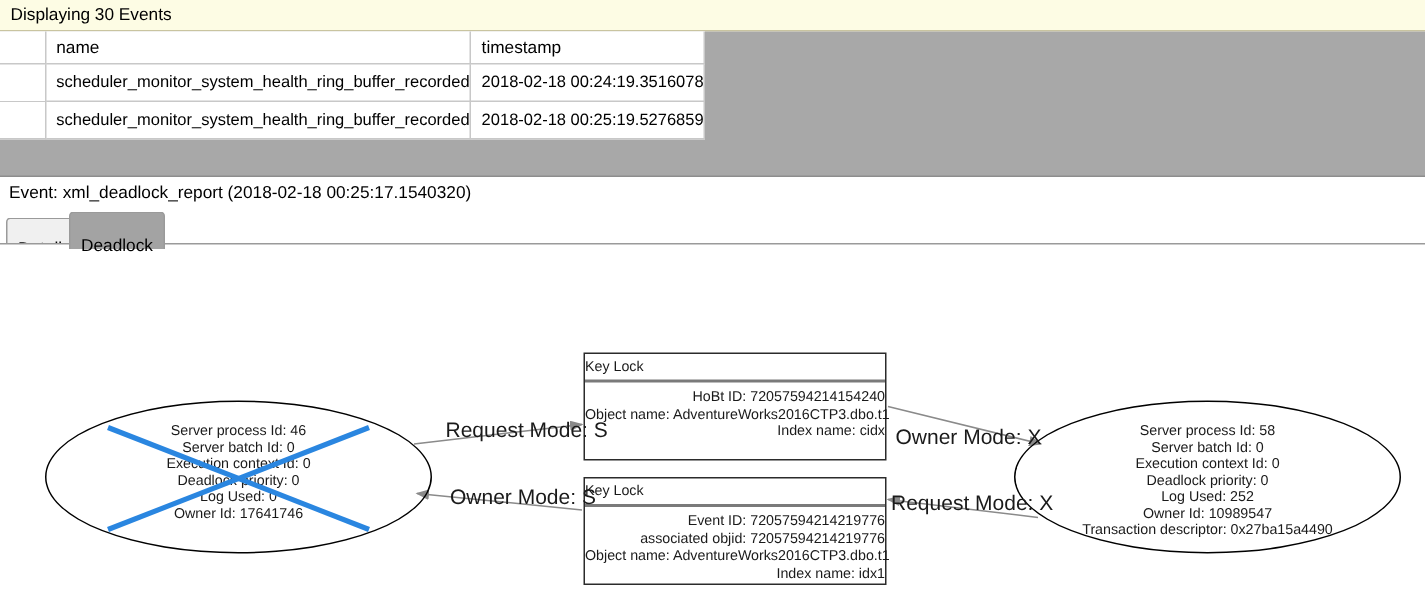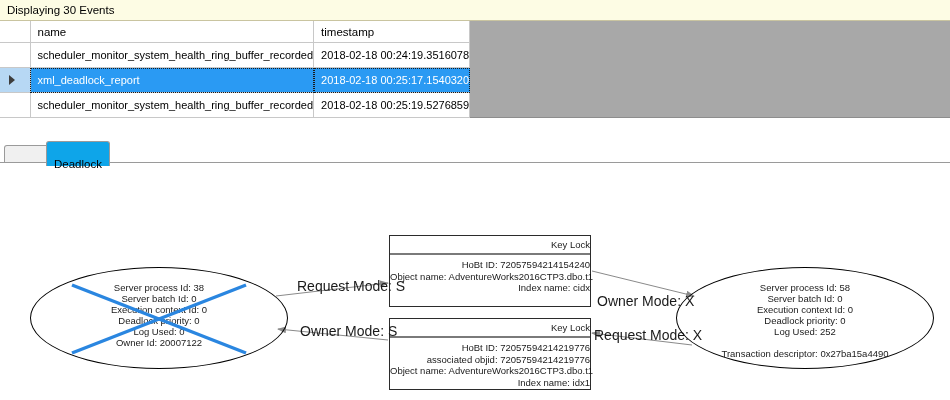--- a/index.html
+++ b/index.html
@@ -153,21 +153,21 @@
     box-sizing: border-box;
     white-space: nowrap;
     color: #000;
   }
   .tab.inactive { left: 4px; }
   .tab.active {
     left: 46px;
     top: 0px;
     height: 22px;
     line-height: 21px;
-    background: #0ea5e9;
+    background: #a3a3a3;
     border-color: #9a9a9a;
     z-index: 3;
   }
 
   
   .canvas {
     position: absolute;
     left: 0; top: 162px;
     width: 950px; height: 238px;
     background: #ffffff;
@@ -214,21 +214,21 @@
   
   .reslock {
     position: absolute;
     border: 1px solid #2b2b2b;
     background: #ffffff;
     box-sizing: border-box;
   }
   .reslock-title {
     height: 17px;
     line-height: 17px;
-    text-align: right;
+    text-align: left;
     font-size: 9.5px;
     border-bottom: 2px solid #7a7a7a;
     color: #1a1a1a;
     white-space: nowrap;
   }
   .reslock-body {
     padding-top: 4px;
     text-align: right;
     font-size: 9.5px;
     line-height: 11.5px;
@@ -240,21 +240,21 @@
 
   
   .edge-label {
     position: absolute;
     font-size: 14px;
     color: #1a1a1a;
     white-space: nowrap;
     background: transparent;
   }
   #lbl-req-s { left: 297px; top: 115px; }
-  #lbl-own-x { left: 597px; top: 130px; }
+  #lbl-own-x { left: 597px; top: 120px; }
   #lbl-own-s { left: 300px; top: 160px; }
   #lbl-req-x { left: 594px; top: 164px; }
 </style>
 </head>
 <body>
 
 <div class="app">
 
   <div class="banner">
     <div class="banner-text">Displaying 30 Events</div>
@@ -273,36 +273,32 @@
           <th class="hdr-cell">name</th>
           <th class="hdr-cell">timestamp</th>
         </tr>
       </thead>
       <tbody>
         <tr>
           <td class="cell-sel"></td>
           <td class="cell">scheduler_monitor_system_health_ring_buffer_recorded</td>
           <td class="cell">2018-02-18 00:24:19.3516078</td>
         </tr>
-        <tr class="row-selected">
-          <td class="cell-sel">
-            <span class="row-arrow"></span>
-          </td>
-          <td class="cell">xml_deadlock_report</td>
-          <td class="cell">2018-02-18 00:25:17.1540320</td>
-        </tr>
         <tr>
           <td class="cell-sel"></td>
           <td class="cell">scheduler_monitor_system_health_ring_buffer_recorded</td>
           <td class="cell">2018-02-18 00:25:19.5276859</td>
         </tr>
       </tbody>
     </table>
   </div>
 
+  <div class="event-line">
+    <div class="event-line-text">Event: xml_deadlock_report (2018-02-18 00:25:17.1540320)</div>
+  </div>
 
   <div class="tabstrip">
     <div class="tab inactive">Details</div>
     <div class="tab active">Deadlock</div>
   </div>
 
   <div class="canvas">
     <div class="graph">
 
       <svg class="graph" viewBox="0 0 950 238" width="950" height="238">
@@ -323,55 +319,56 @@
         <g>
           <path d="M 388,177 L 278,166" stroke="#8a8a8a" stroke-width="1" fill="none" marker-end="url(#arr)"></path>
         </g>
 
         <g>
           <path d="M 692,182 L 592,170" stroke="#8a8a8a" stroke-width="1" fill="none" marker-end="url(#arr)"></path>
         </g>
       </svg>
 
       <div class="oval" id="proc-left">
-        <div class="oval-text" style="top:14px">Server process Id: 38</div>
+        <div class="oval-text" style="top:14px">Server process Id: 46</div>
         <div class="oval-text" style="top:25px">Server batch Id: 0</div>
         <div class="oval-text" style="top:36px">Execution context Id: 0</div>
         <div class="oval-text" style="top:47px">Deadlock priority: 0</div>
         <div class="oval-text" style="top:58px">Log Used: 0</div>
-        <div class="oval-text" style="top:69px">Owner Id: 20007122</div>
+        <div class="oval-text" style="top:69px">Owner Id: 17641746</div>
       </div>
 
       <svg class="victim-cross" viewBox="0 0 258 102" width="258" height="102">
         <line x1="42" y1="18" x2="216" y2="86" stroke="#2a86e0" stroke-width="3.4"></line>
         <line x1="42" y1="86" x2="216" y2="18" stroke="#2a86e0" stroke-width="3.4"></line>
       </svg>
 
       <div class="oval" id="proc-right">
         <div class="oval-text" style="top:14px">Server process Id: 58</div>
         <div class="oval-text" style="top:25px">Server batch Id: 0</div>
         <div class="oval-text" style="top:36px">Execution context Id: 0</div>
         <div class="oval-text" style="top:47px">Deadlock priority: 0</div>
         <div class="oval-text" style="top:58px">Log Used: 252</div>
+        <div class="oval-text" style="top:69px">Owner Id: 10989547</div>
         <div class="oval-text" style="top:80px">Transaction descriptor: 0x27ba15a4490</div>
       </div>
 
       <div class="reslock" id="lock-top">
         <div class="reslock-title">Key Lock</div>
         <div class="reslock-body">
           <div>HoBt ID: 72057594214154240</div>
           <div>Object name: AdventureWorks2016CTP3.dbo.t1</div>
           <div>Index name: cidx</div>
         </div>
       </div>
 
       <div class="reslock" id="lock-bottom">
         <div class="reslock-title">Key Lock</div>
         <div class="reslock-body">
-          <div>HoBt ID: 72057594214219776</div>
+          <div>Event ID: 72057594214219776</div>
           <div>associated objid: 72057594214219776</div>
           <div>Object name: AdventureWorks2016CTP3.dbo.t1</div>
           <div>Index name: idx1</div>
         </div>
       </div>
 
       <div class="edge-label" id="lbl-req-s">Request Mode: S</div>
       <div class="edge-label" id="lbl-own-x">Owner Mode: X</div>
       <div class="edge-label" id="lbl-own-s">Owner Mode: S</div>
       <div class="edge-label" id="lbl-req-x">Request Mode: X</div>

